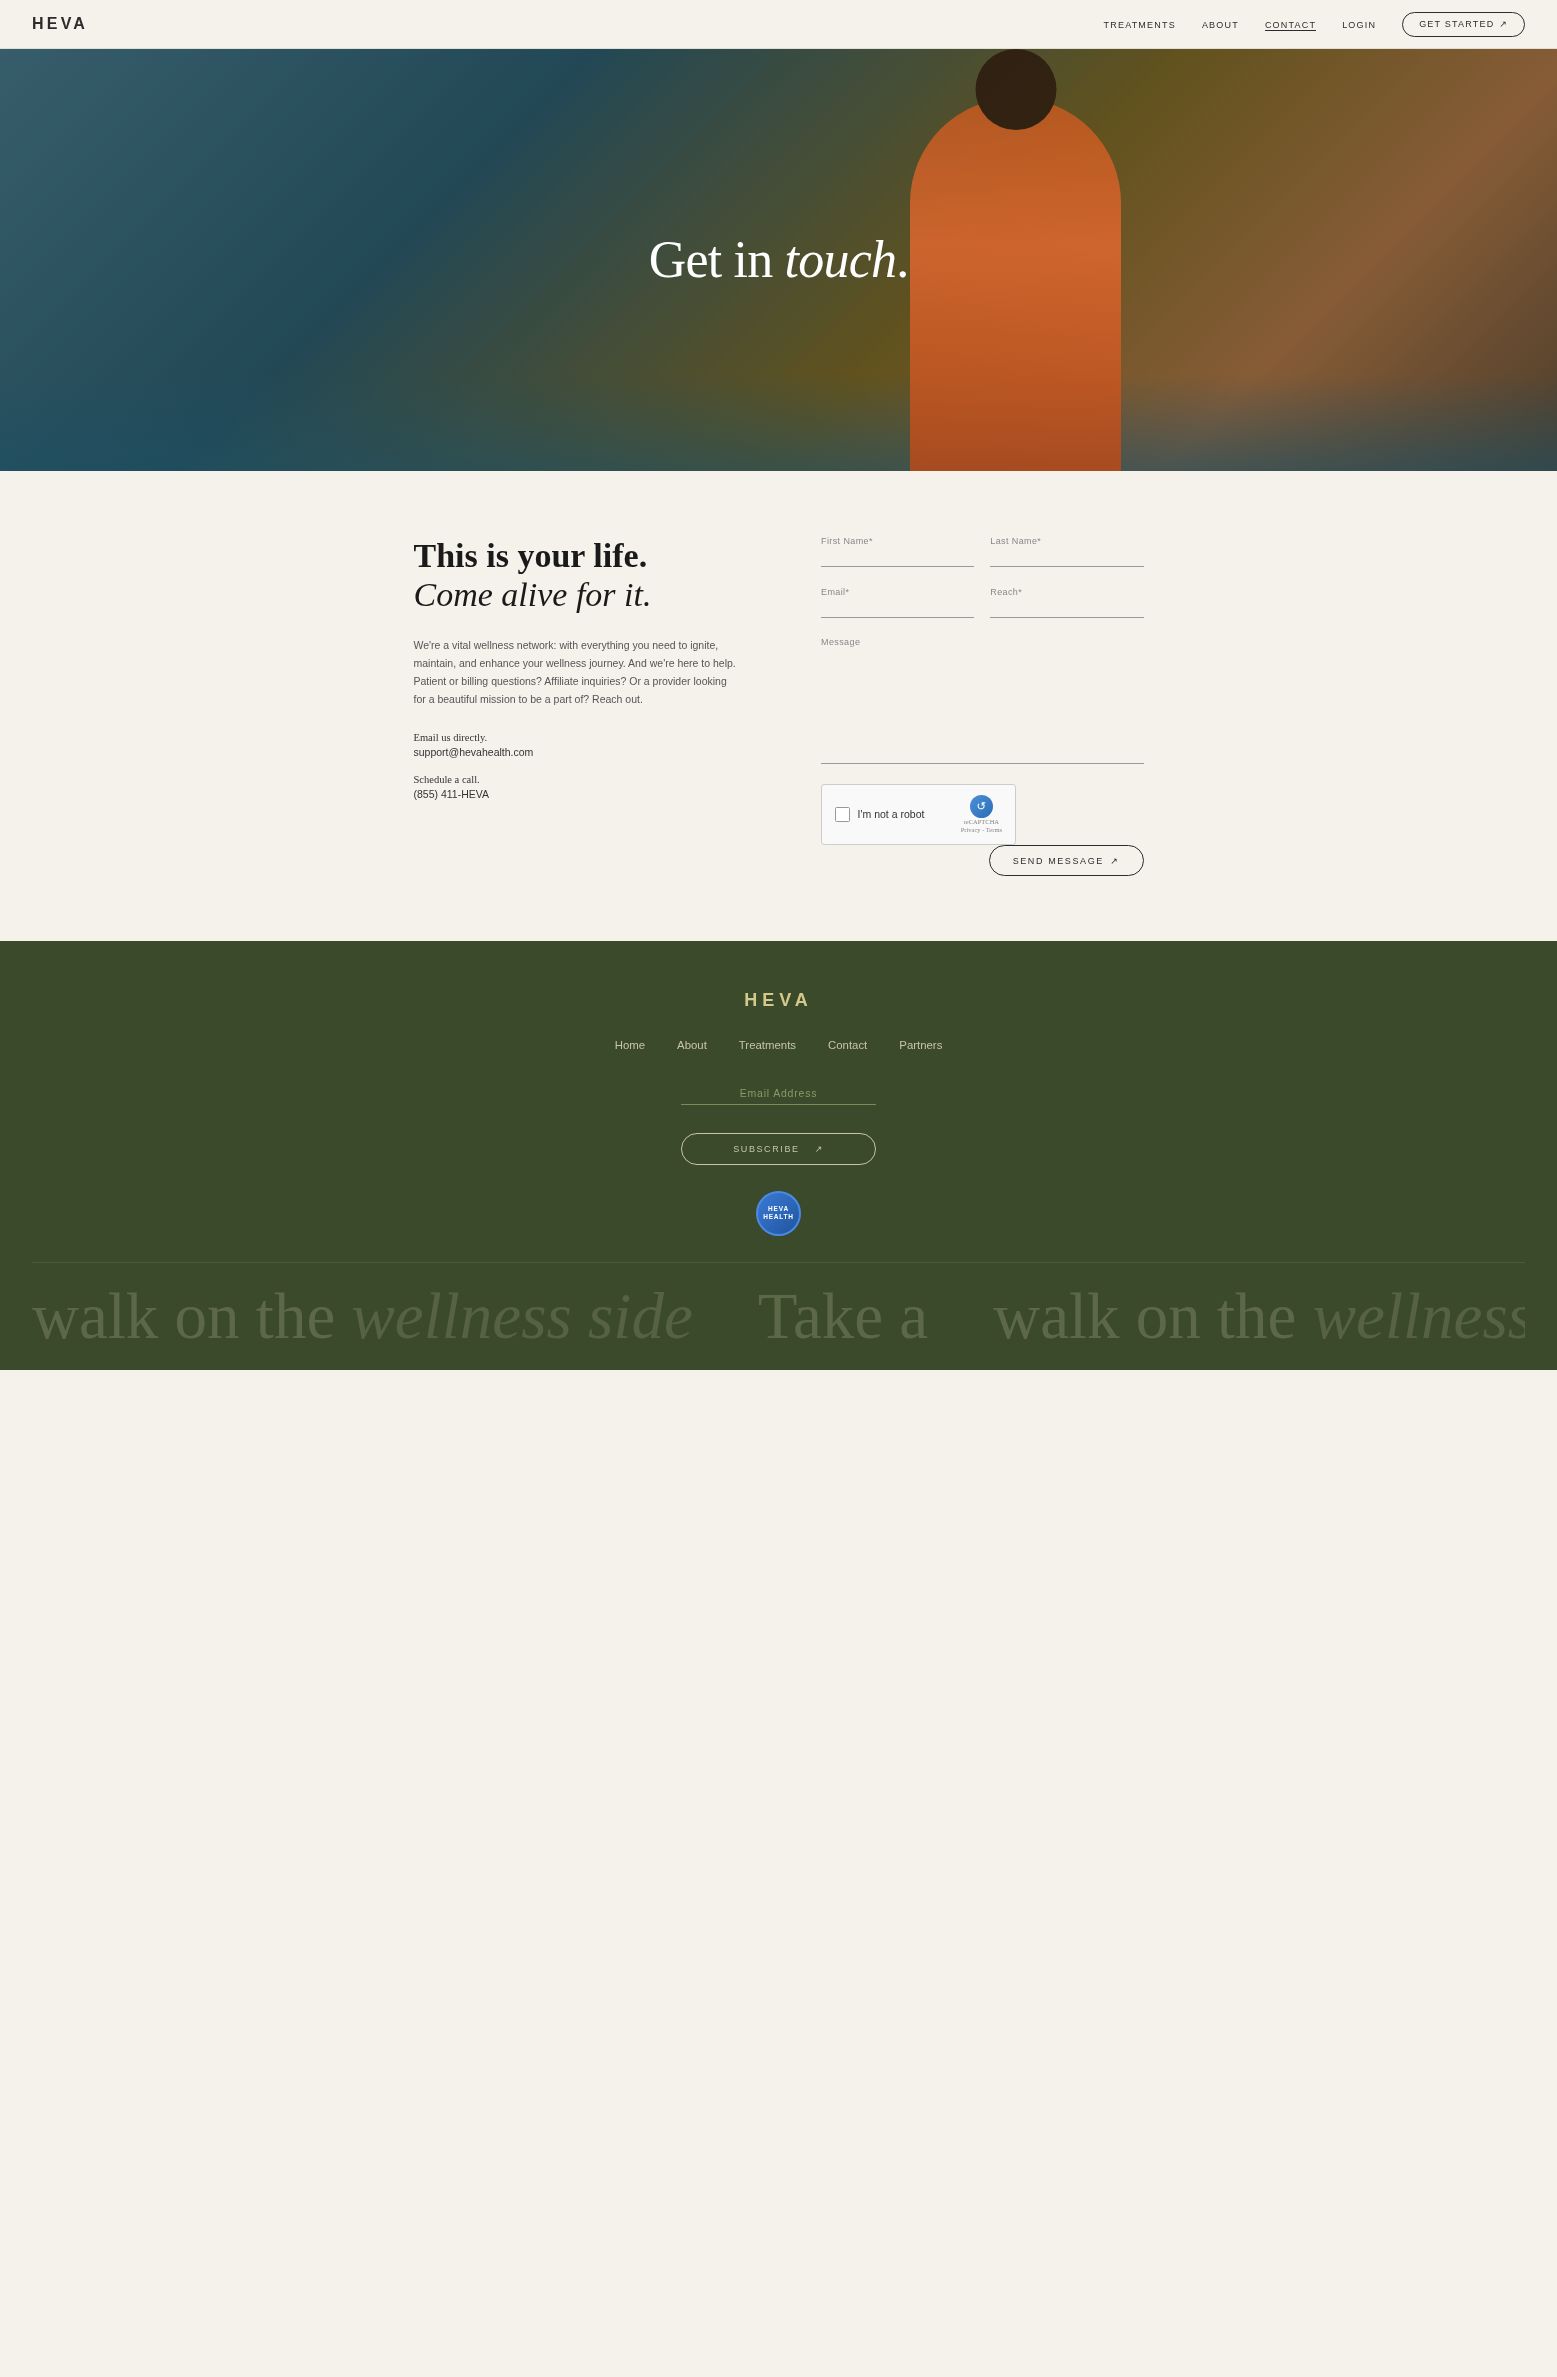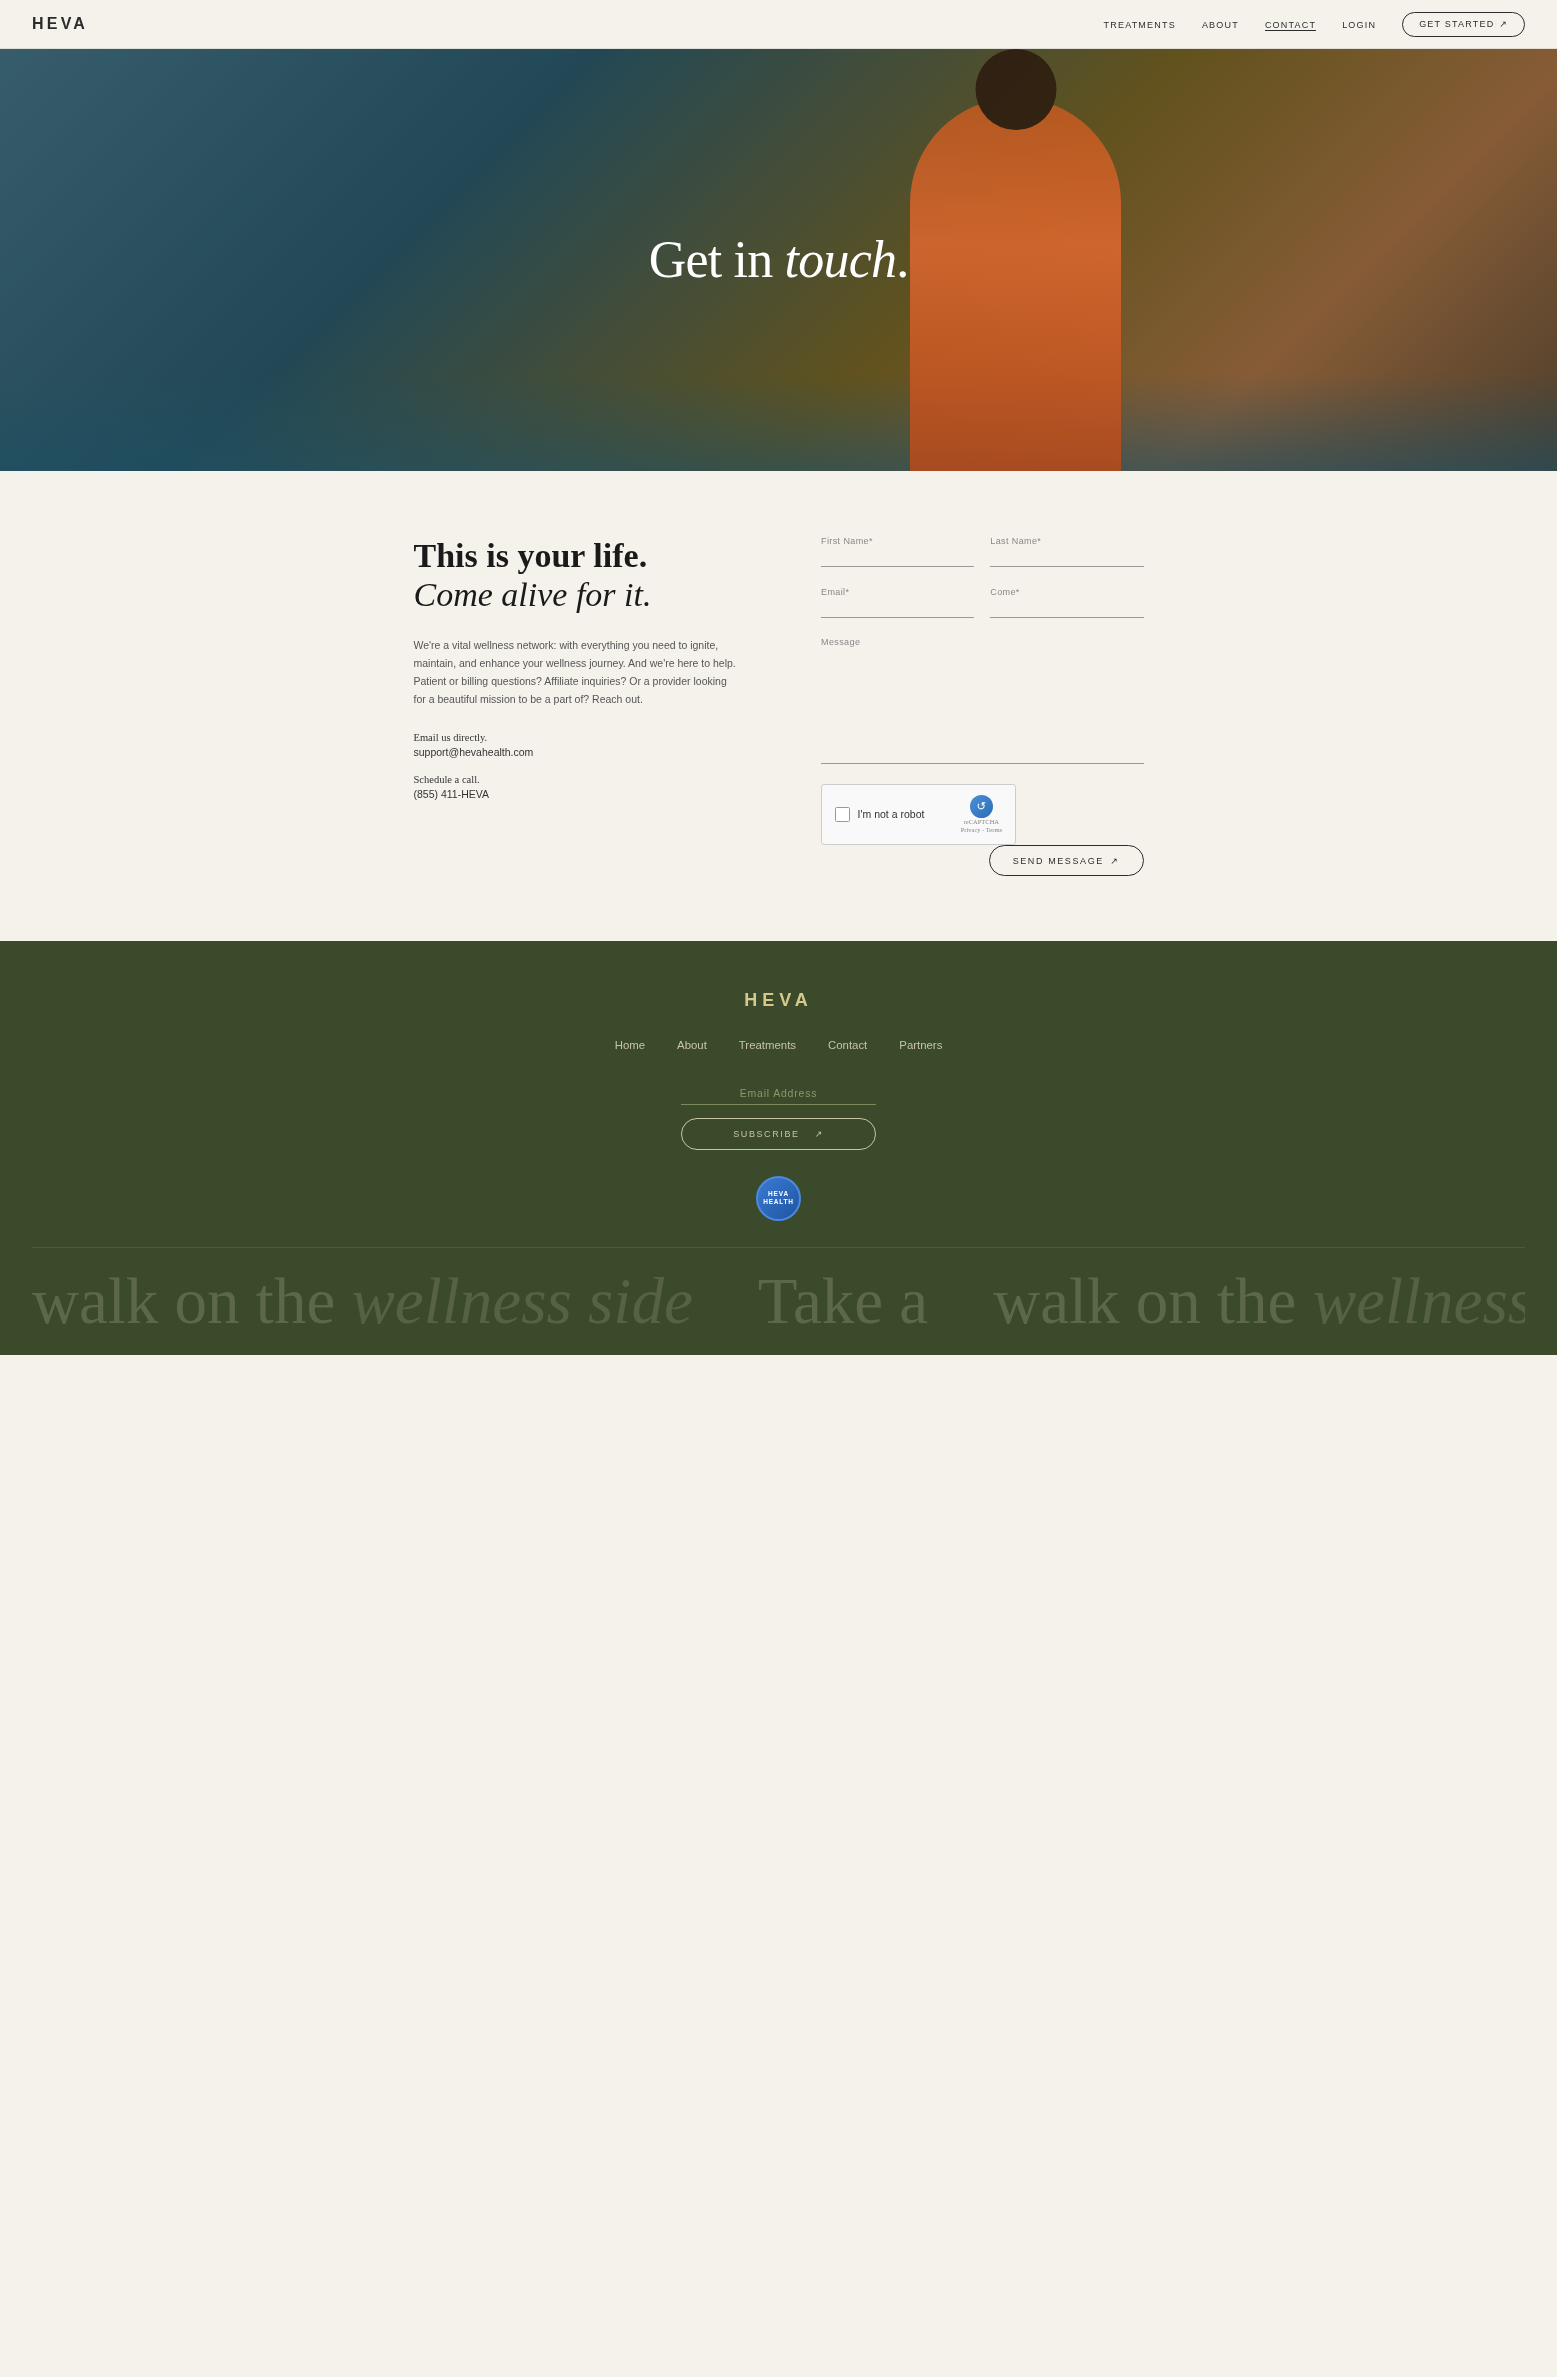--- a/index.html
+++ b/index.html
@@ -307,21 +307,21 @@
       border: none;
       border-bottom: 0.8px solid #7a8a5a;
       outline: none;
       color: #c8c4a8;
       font-family: 'Arial', sans-serif;
       font-size: 10.5px;
       letter-spacing: 0.8px;
       text-align: center;
       width: 195px;
       padding: 4.9px 0;
-      margin-bottom: 13px;
+      margin-bottom: 28px;
     }
     .footer-email-input::placeholder { color: #8a9a6a; }
     .subscribe-btn {
       border: 0.8px solid #c8c4a8;
       border-radius: 41px;
       padding: 9.7px 39px;
       background: transparent;
       font-family: 'Arial', sans-serif;
       font-size: 9px;
       letter-spacing: 1.6px;
@@ -467,21 +467,21 @@
           <label>Last Name*</label>
           <input type="text" style="">
         </div>
       </div>
       <div class="form-row">
         <div class="form-field">
           <label>Email*</label>
           <input type="email" style="">
         </div>
         <div class="form-field">
-          <label>Come*</label>
+          <label>Reach*</label>
           <input type="tel" style="">
         </div>
       </div>
       <div class="form-field message">
         <label>Message</label>
         <textarea rows="4" style=""></textarea>
       </div>
       <div class="captcha-area">
         <div class="captcha-checkbox"></div>
         <span class="captcha-label">I'm not a robot</span>

